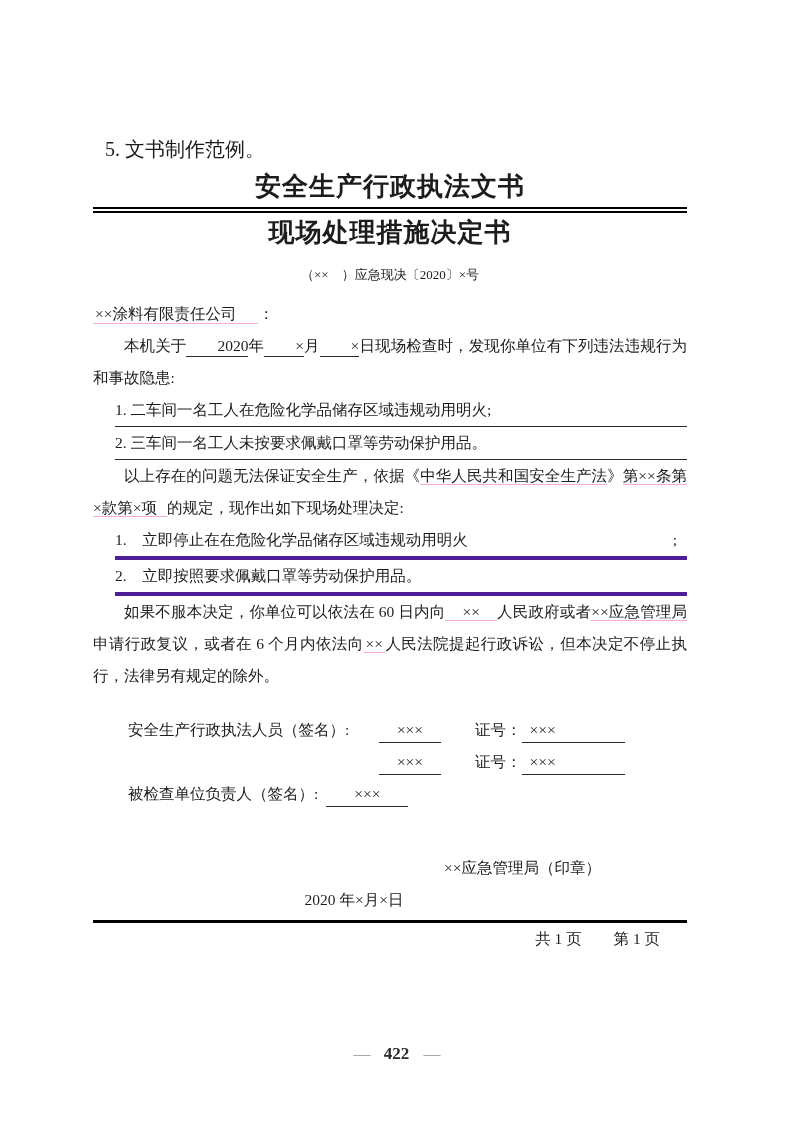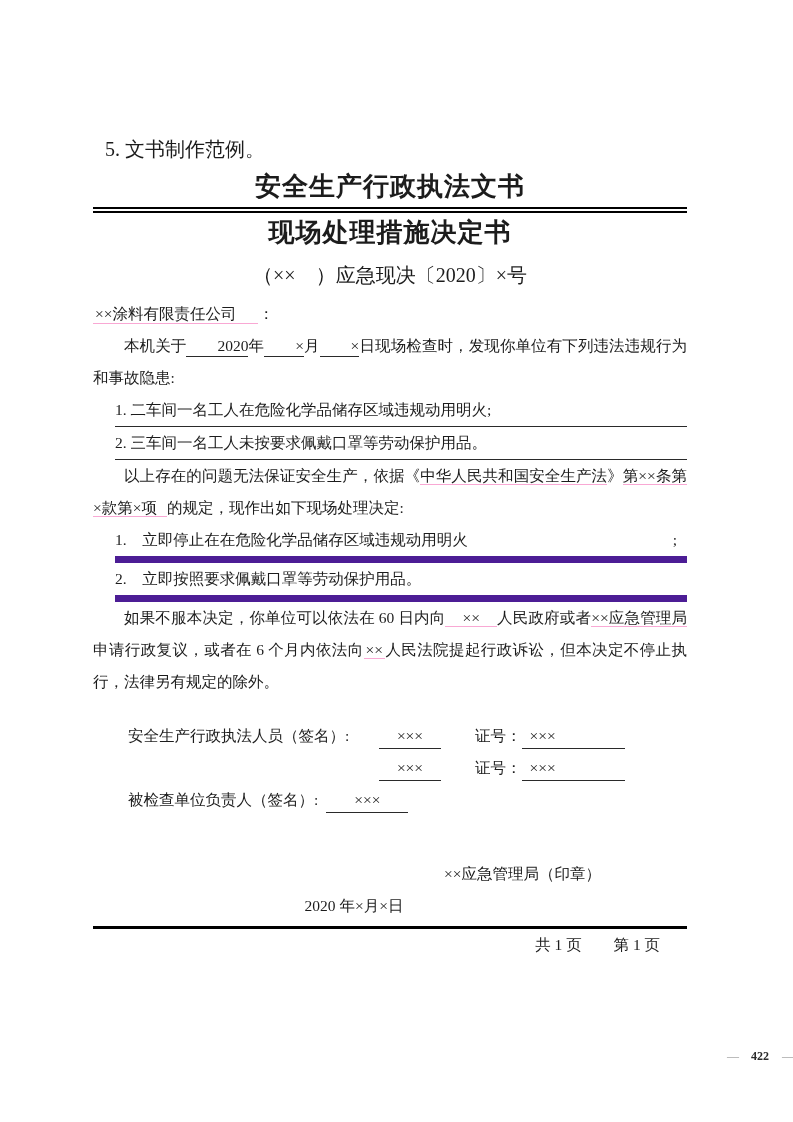--- a/index.html
+++ b/index.html
@@ -36,21 +36,21 @@
   .title2 { margin-top: 3px; }
   .double-rule {
     margin-top: 5px;
     height: 2px;
     border-top: 2px solid #000;
     border-bottom: 2px solid #000;
   }
   .doc-number {
     margin-top: 16px;
     text-align: center;
-    font-size: 20px;
+    font-size: 13px;
     line-height: 22px;
   }
   .addressee { margin-top: 12px; }
   .u { border-bottom: 1px solid #f9a8d4; }
   .addressee-name { padding: 0 22px 1px 2px; }
   .para {
     text-indent: 2em;
     text-align: justify;
     margin: 0;
   }
@@ -61,21 +61,21 @@
     line-height: 20px;
   }
   .blank-year  { min-width: 52px; text-align: right; }
   .blank-small { min-width: 26px; }
   .line-item {
     margin-left: 22px;
     border-bottom: 1px solid #2a2a2a;
   }
   .decision-item {
     margin-left: 22px;
-    border-bottom: 7px solid #4c1d95;
+    border-bottom: 4px solid #4c1d95;
     display: flex;
     justify-content: space-between;
   }
   .decision-tail { padding-right: 10px; }
   .article-blank { padding-right: 10px; }
   .gov-blank   { padding: 0 17px; }
   .court-blank { padding: 0 2px; }
   .signatures { margin-top: 22px; margin-left: 35px; }
   .sig-row { display: flex; align-items: center; }
   .sig-label-col { width: 245px; flex: 0 0 auto; }
@@ -108,22 +108,22 @@
   .issuer-date  { padding-right: 72px; text-align: center; }
   .footer-rule { margin-top: 4px; border-top: 3px solid #000; }
   .footer-note { margin-top: 1px; }
   .footer-pages { text-align: right; padding-right: 27px; }
   .footer-pages .pages-current { margin-left: 28px; }
   .page-number {
     position: absolute;
     bottom: 58px;
     left: 0;
     width: 100%;
-    text-align: right;
-    font-size: 12px;
+    text-align: center;
+    font-size: 17px;
     color: #2a2a2a;
   }
   .page-number .dash { color: #9a9a9a; letter-spacing: -1px; }
   .page-number .num { font-weight: bold; margin: 0 10px; }
 </style>
 </head>
 <body>
 
 <div class="page">
   <div class="content">

